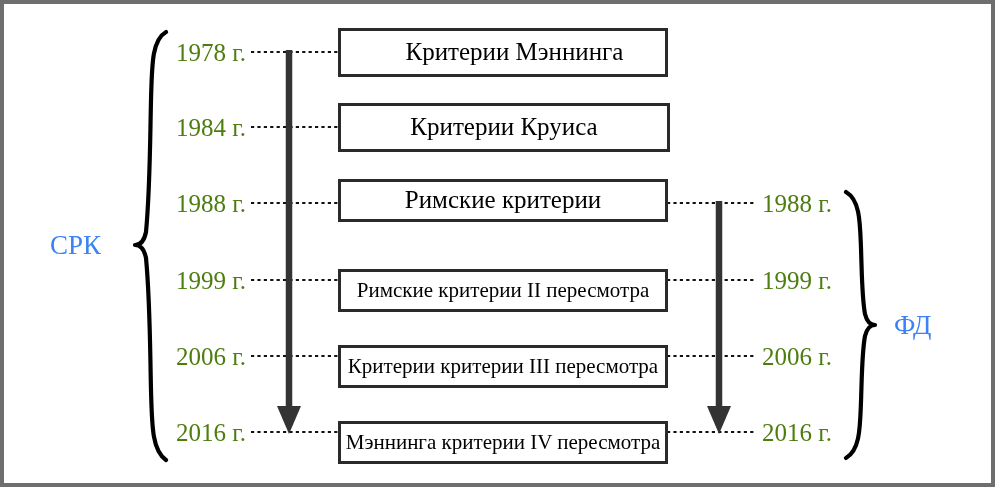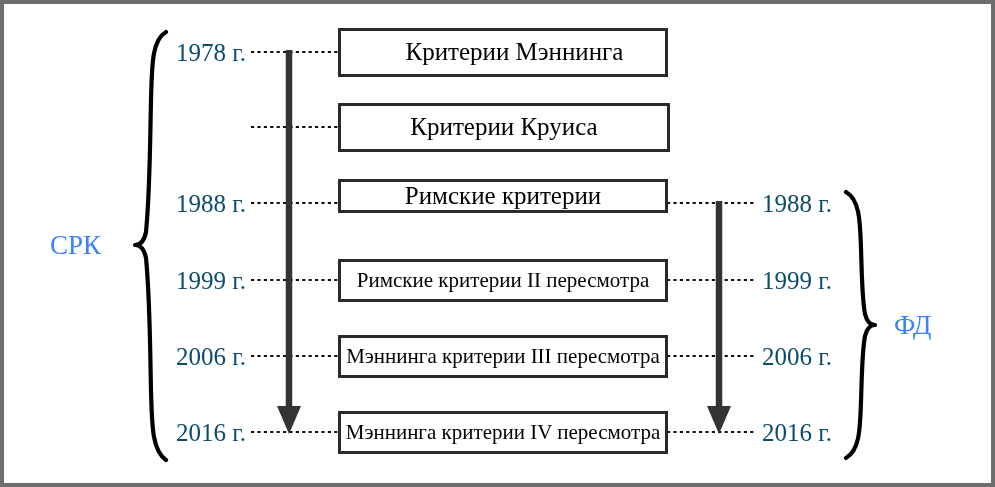--- a/index.html
+++ b/index.html
@@ -41,27 +41,27 @@
     border: 3px solid #2a2a2a;
     display: flex;
     align-items: center;
     justify-content: center;
     text-align: center;
     color: #000000;
     line-height: 1.05;
     white-space: nowrap;
   }
   .node-box.big   { font-size: 25px; }
-  .node-box.small { font-size: 21px; }
+  .node-box.small { font-size: 21px; margin-top: 10px; }
 
   
   .year-label {
     position: absolute;
     font-size: 25px;
-    color: #0c4a6e;
+    color: #4d7c0f;
     white-space: nowrap;
     line-height: 1;
   }
   .year-left  { text-align: right; }
   .year-right { text-align: left; }
 
   
   .group-label {
     position: absolute;
     font-size: 27px;
@@ -114,35 +114,36 @@
       <line x1="715" y1="197" x2="715" y2="408" stroke="#333333" stroke-width="6.5"></line>
       <polygon points="715,430 703,402 727,402" fill="#333333"></polygon>
     </g>
   </svg>
 
   <div class="group-label" style="left:46px; top:228px;">СРК</div>
 
   <div class="group-label" style="left:890px; top:308px;text-align:center;">ФД</div>
 
   <div class="year-label year-left" style="left:110px; top:36px; width:132px;">1978 г.</div>
+  <div class="year-label year-left" style="left:110px; top:111px; width:132px;">1984 г.</div>
   <div class="year-label year-left" style="left:110px; top:187px; width:132px;">1988 г.</div>
   <div class="year-label year-left" style="left:110px; top:264px; width:132px;">1999 г.</div>
   <div class="year-label year-left" style="left:110px; top:340px; width:132px;">2006 г.</div>
   <div class="year-label year-left" style="left:110px; top:416px; width:132px;">2016 г.</div>
 
   <div class="year-label year-right" style="left:758px; top:187px; width:132px;">1988 г.</div>
   <div class="year-label year-right" style="left:758px; top:264px; width:132px;">1999 г.</div>
   <div class="year-label year-right" style="left:758px; top:340px; width:132px;">2006 г.</div>
   <div class="year-label year-right" style="left:758px; top:416px; width:132px;">2016 г.</div>
 
   <div class="node-box big" style="left:334px; top:24px; width:330px; height:49px;padding-left:23px;">Критерии Мэннинга</div>
 
   <div class="node-box big" style="left:334px; top:99px; width:332px; height:49px;">Критерии Круиса</div>
 
-  <div class="node-box big" style="left:334px; top:175px; width:330px; height:34px;">Римские критерии</div>
+  <div class="node-box big" style="left:334px; top:175px; width:330px; height:43px;">Римские критерии</div>
 
   <div class="node-box small" style="left:334px; top:255px; width:330px; height:43px;">Римские критерии II пересмотра</div>
 
-  <div class="node-box small" style="left:334px; top:331px; width:330px; height:43px;">Мэннинга критерии III пересмотра</div>
+  <div class="node-box small" style="left:334px; top:331px; width:330px; height:43px;">Критерии критерии III пересмотра</div>
 
   <div class="node-box small" style="left:334px; top:407px; width:330px; height:43px;">Мэннинга критерии IV пересмотра</div>
 
 </div>
 
 </body></html>

